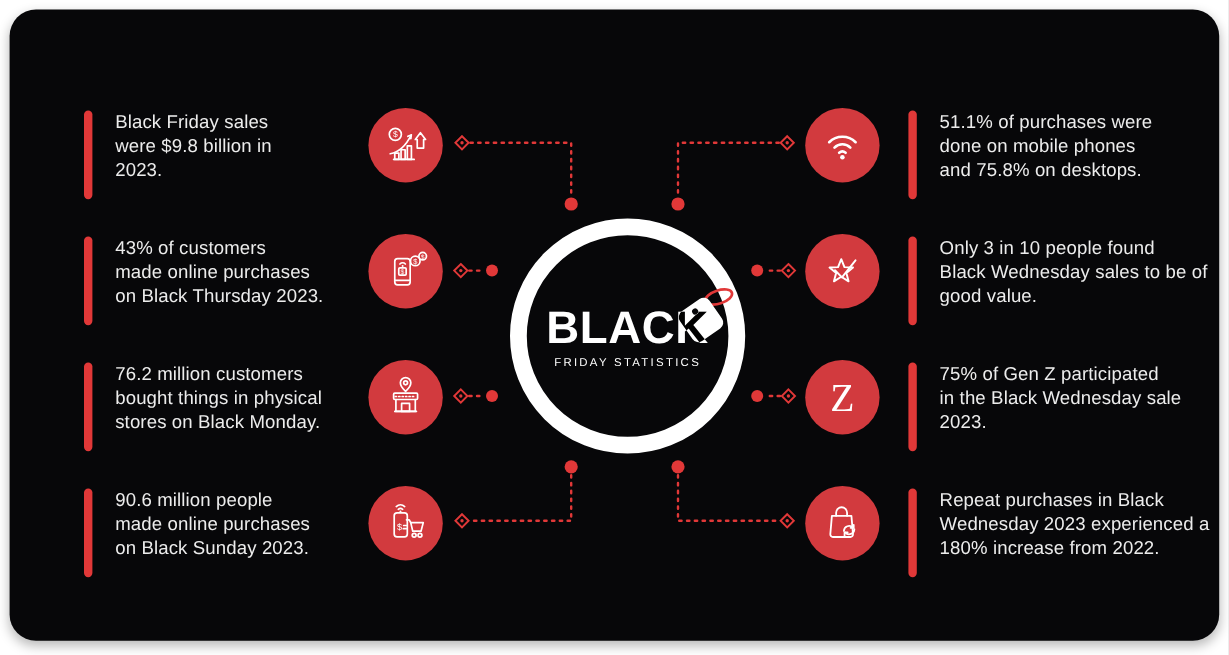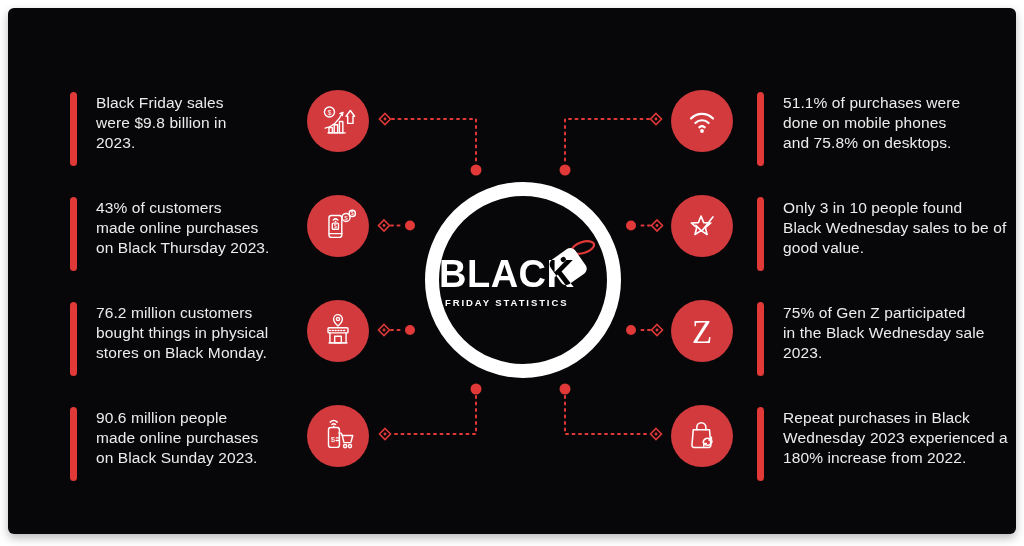--- a/index.html
+++ b/index.html
@@ -3,43 +3,43 @@
 <meta charset="utf-8">
 <style>
   :root{
     --page-bg:#ffffff; --card-bg:#070709; --accent-red:#d23a3e;
     --connector-red:#e13838; --text-color:#ececec; --logo-white:#ffffff;
   }
   *{margin:0;padding:0;box-sizing:border-box;}
   body{font-family:"Liberation Sans","DejaVu Sans",sans-serif;}
   .page{position:relative;width:1024px;height:546px;background:var(--page-bg);overflow:hidden;}
   .card{position:absolute;left:8px;top:8px;width:1008px;height:526px;background:var(--card-bg);
-        border-radius:6px;box-shadow:0 4px 10px rgba(0,0,0,0.28);}
+        border-radius:22px;box-shadow:0 4px 10px rgba(0,0,0,0.28);}
   .connectors{position:absolute;left:0;top:0;width:1024px;height:546px;pointer-events:none;}
   .conn-line{stroke:var(--connector-red);fill:none;stroke-width:2;stroke-dasharray:2 4.5;stroke-linecap:round;}
   .conn-diamond{stroke:var(--connector-red);fill:none;stroke-width:1.6;}
   .conn-dot{fill:var(--connector-red);}
   .conn-pip{fill:var(--connector-red);}
   .stat{position:absolute;display:flex;}
   .stat .bar{position:absolute;left:0;top:0;width:6.5px;height:74px;border-radius:3.5px;background:var(--connector-red);}
   .stat .stat-text{position:absolute;left:26px;top:1px;color:var(--text-color);font-size:15.5px;
                    line-height:20px;white-space:pre-line;letter-spacing:0.1px;}
   .stat.left{left:62px;width:260px;}
   .stat.right{left:749px;width:260px;}
   .icon-circle{position:absolute;width:62px;height:62px;border-radius:50%;background:var(--accent-red);
                display:flex;align-items:center;justify-content:center;}
   .center-circle{position:absolute;left:417px;top:174px;width:196px;height:196px;border-radius:50%;
-                 border:14px solid var(--logo-white);display:flex;align-items:center;justify-content:flex-start;}
+                 border:14px solid var(--logo-white);display:flex;align-items:center;justify-content:center;}
   .logo{display:flex;flex-direction:column;align-items:center;transform:translateY(1px);}
   .logo-word{position:relative;display:inline-block;color:var(--logo-white);
              font-size:38px;font-weight:800;letter-spacing:0.5px;line-height:1;}
   .logo-word .tag-svg{position:absolute;right:-25px;top:-18px;width:58px;height:52px;}
   .logo-prefix{position:relative;}
   .logo-k{position:relative;mix-blend-mode:difference;}
-  .logo-subtitle{margin-top:4px;color:var(--logo-white);font-size:9.5px;font-weight:700;letter-spacing:1.9px;white-space:nowrap;}
+  .logo-subtitle{margin-top:4px;color:var(--logo-white);font-size:9.5px;font-weight:400;letter-spacing:1.9px;white-space:nowrap;}
 </style>
 </head>
 <body>
 
 <div class="page">
   <div class="card">
 
     <svg class="connectors" viewBox="0 0 1024 546">
       <g>
         <path class="conn-diamond" d="M377 105.5 L382.5 111 L377 116.5 L371.5 111 Z"></path>

